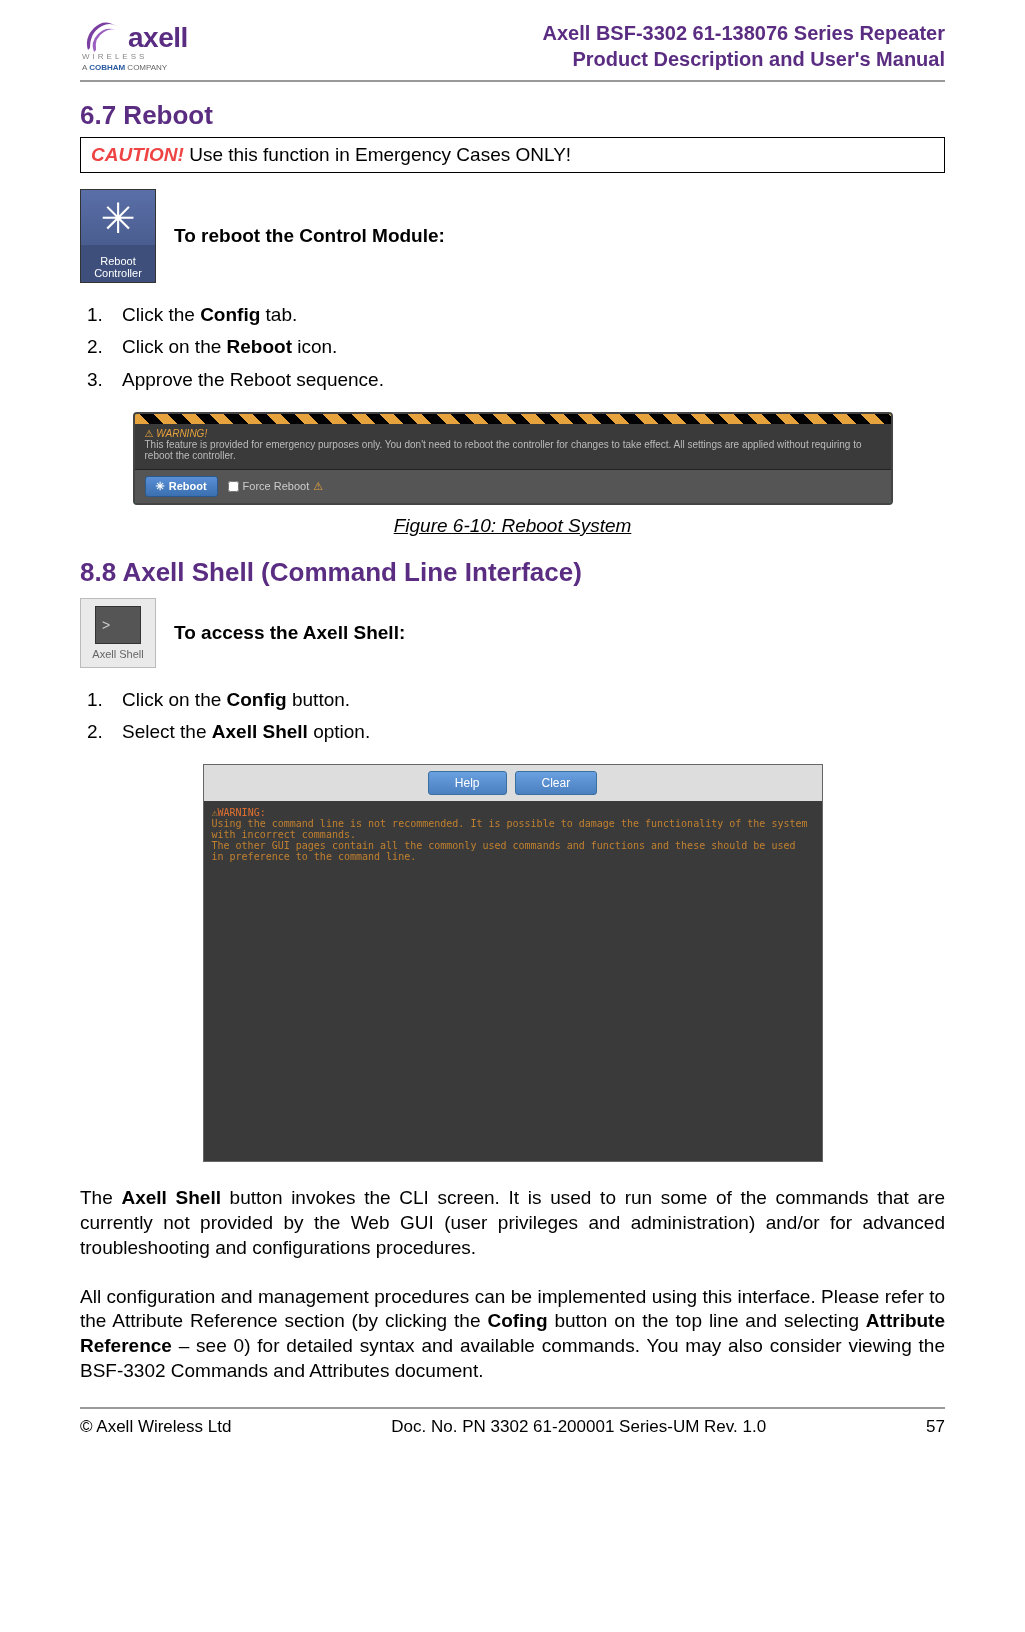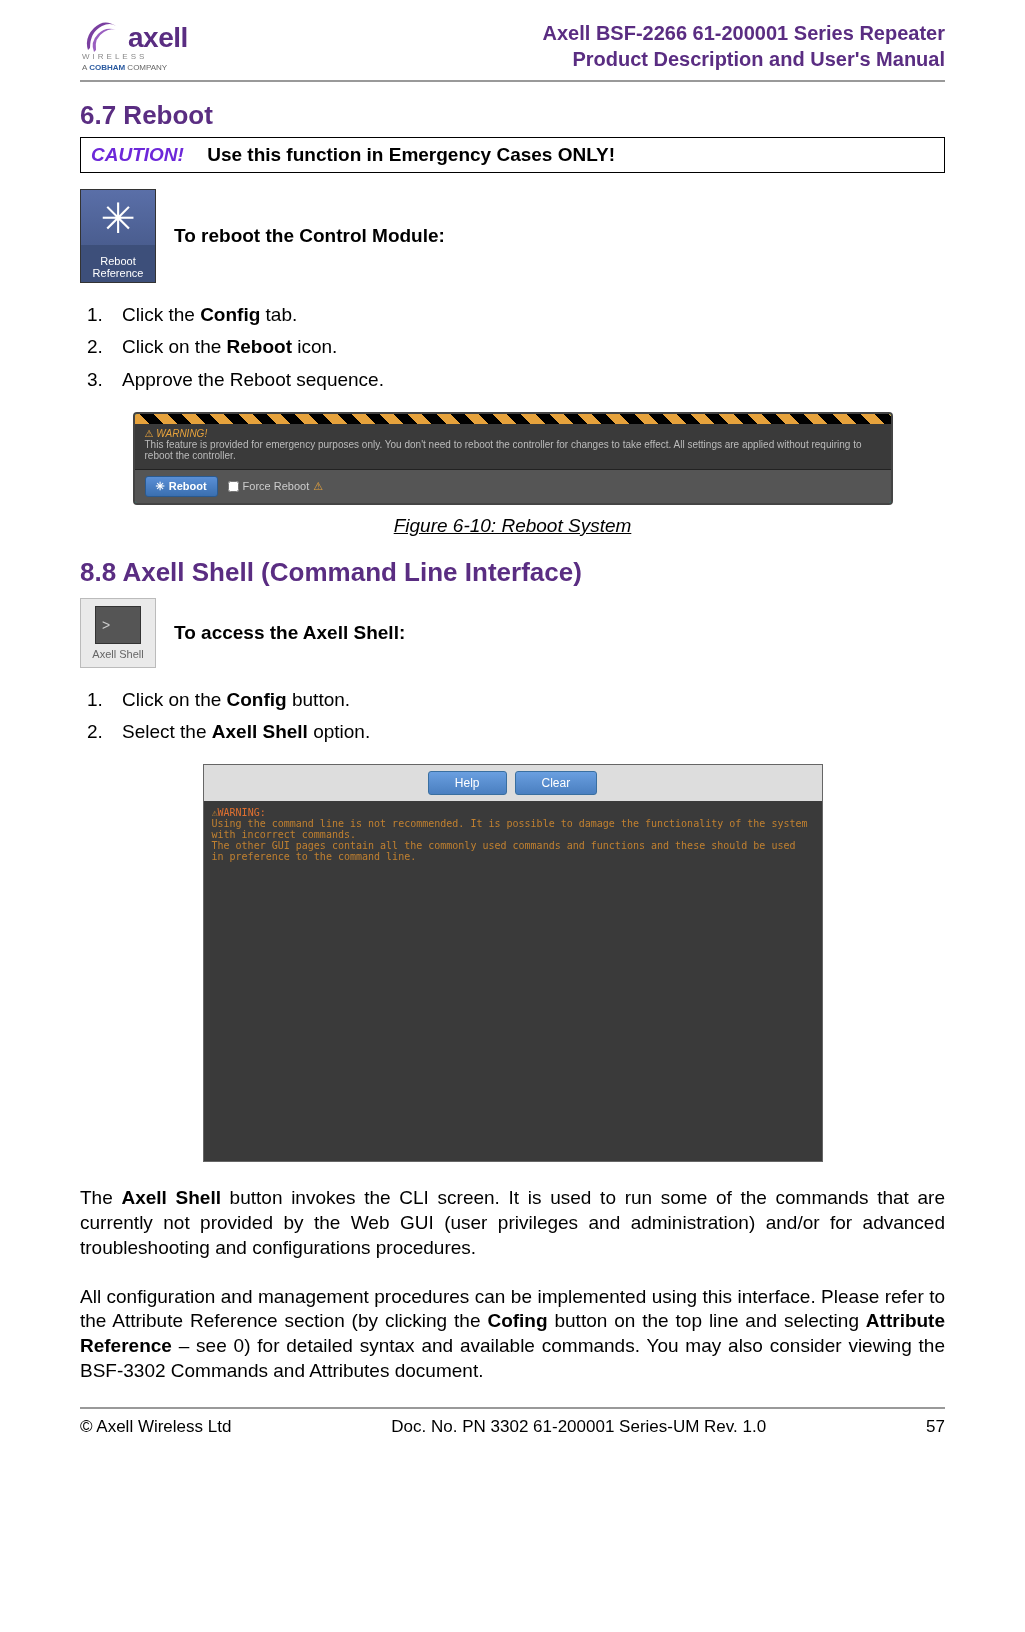--- a/index.html
+++ b/index.html
@@ -42,26 +42,25 @@
       font-size: 26px;
       margin: 12px 0 6px 0;
     }
     .caution-box {
       border: 1px solid #000;
       padding: 6px 10px;
       margin-bottom: 16px;
       font-size: 19px;
     }
     .caution-box .caution-label {
-      color: #6d28d9;
+      color: #ef4444;
       font-weight: bold;
       font-style: italic;
-      margin-right: 18px;
-    }
-    .caution-box .caution-text { font-weight: bold; text-align: right; }
+    }
+    .caution-box .caution-text { font-weight: normal; text-align: right; }
     .icon-row { display: flex; align-items: center; gap: 18px; margin: 10px 0 16px 0; }
     .reboot-icon {
       width: 76px; height: 94px;
       background: linear-gradient(#5a6fa8 0%, #4a5d8f 60%, #3d4f7a 60%, #3d4f7a 100%);
       border: 1px solid #333;
       position: relative;
       display: flex; flex-direction: column; align-items: center; justify-content: flex-end;
     }
     .reboot-icon .star {
       position: absolute; top: 8px; left: 50%; transform: translateX(-50%);
@@ -145,38 +144,38 @@
         </svg>
       </div>
       <span class="logo-text">axell</span>
     </div>
     <span class="logo-sub">WIRELESS</span>
     <span class="logo-tag">
       <span>A </span><span class="cobham">COBHAM</span><span> COMPANY</span>
     </span>
   </div>
   <div class="header-title">
-    <div>Axell BSF-2266 61-200001 Series Repeater</div>
+    <div>Axell BSF-3302 61-138076 Series Repeater</div>
     <div>Product Description and User's Manual</div>
   </div>
 </div>
 
 <h2 class="section-heading">6.7    Reboot</h2>
 
 <div class="caution-box">
   <span class="caution-label">CAUTION!</span>
   <span class="caution-text">Use this function in Emergency Cases ONLY!</span>
 </div>
 
 <div class="icon-row">
   <div class="reboot-icon">
     <span class="star">✳</span>
     <div class="label">
       <div>Reboot</div>
-      <div>Reference</div>
+      <div>Controller</div>
     </div>
   </div>
   <span class="icon-text">To reboot the Control Module:</span>
 </div>
 
 <ol class="steps">
   <li><span>Click the </span><b>Config</b><span> tab.</span></li>
   <li><span>Click on the </span><b>Reboot</b><span> icon.</span></li>
   <li><span>Approve the Reboot sequence.</span><b></b><span></span></li>
 </ol>

